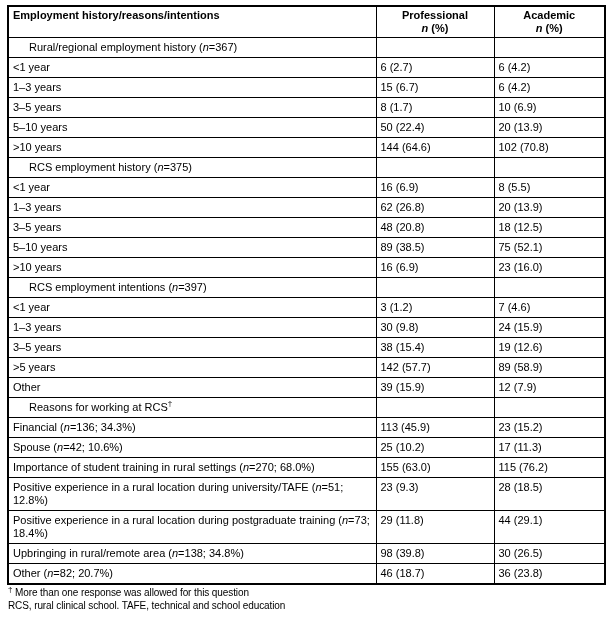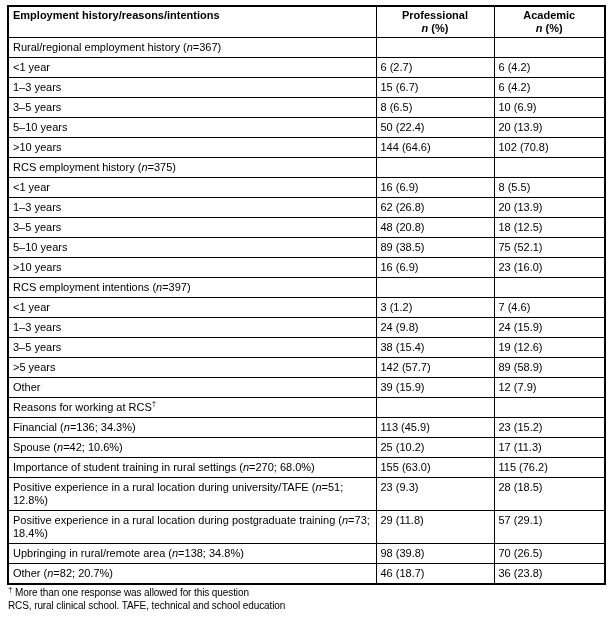--- a/index.html
+++ b/index.html
@@ -43,21 +43,21 @@
   }
   thead th.head-left {
     text-align: left;
   }
   td.num {
     text-align: left;
   }
   td.label.item {
   }
   td.label.section {
-    padding-left: 4px;
+    padding-left: 20px;
   }
   .footnotes {
     margin-top: 2px;
     padding-left: 1px;
   }
   .footnote {
     font-size: 10px;
     line-height: 12.5px;
     letter-spacing: -0.1px;
   }
@@ -101,21 +101,21 @@
           <td class="num">6 (2.7)</td>
           <td class="num">6 (4.2)</td>
         </tr>
         <tr>
           <td class="label item">1–3 years</td>
           <td class="num">15 (6.7)</td>
           <td class="num">6 (4.2)</td>
         </tr>
         <tr>
           <td class="label item">3–5 years</td>
-          <td class="num">8 (6.5)</td>
+          <td class="num">8 (1.7)</td>
           <td class="num">10 (6.9)</td>
         </tr>
         <tr>
           <td class="label item">5–10 years</td>
           <td class="num">50 (22.4)</td>
           <td class="num">20 (13.9)</td>
         </tr>
         <tr>
           <td class="label item">&gt;10 years</td>
           <td class="num">144 (64.6)</td>
@@ -156,21 +156,21 @@
           <td class="num"></td>
           <td class="num"></td>
         </tr>
         <tr>
           <td class="label item">&lt;1 year</td>
           <td class="num">3 (1.2)</td>
           <td class="num">7 (4.6)</td>
         </tr>
         <tr>
           <td class="label item">1–3 years</td>
-          <td class="num">24 (9.8)</td>
+          <td class="num">30 (9.8)</td>
           <td class="num">24 (15.9)</td>
         </tr>
         <tr>
           <td class="label item">3–5 years</td>
           <td class="num">38 (15.4)</td>
           <td class="num">19 (12.6)</td>
         </tr>
         <tr>
           <td class="label item">&gt;5 years</td>
           <td class="num">142 (57.7)</td>
@@ -202,26 +202,26 @@
           <td class="num">115 (76.2)</td>
         </tr>
         <tr>
           <td class="label item">Positive experience in a rural location during university/TAFE (<i>n</i>=51; 12.8%)</td>
           <td class="num">23 (9.3)</td>
           <td class="num">28 (18.5)</td>
         </tr>
         <tr>
           <td class="label item">Positive experience in a rural location during postgraduate training (<i>n</i>=73; 18.4%)</td>
           <td class="num">29 (11.8)</td>
-          <td class="num">57 (29.1)</td>
+          <td class="num">44 (29.1)</td>
         </tr>
         <tr>
           <td class="label item">Upbringing in rural/remote area (<i>n</i>=138; 34.8%)</td>
           <td class="num">98 (39.8)</td>
-          <td class="num">70 (26.5)</td>
+          <td class="num">30 (26.5)</td>
         </tr>
         <tr>
           <td class="label item">Other (<i>n</i>=82; 20.7%)</td>
           <td class="num">46 (18.7)</td>
           <td class="num">36 (23.8)</td>
         </tr>
       </tbody>
   </table>
 
   <div class="footnotes">

